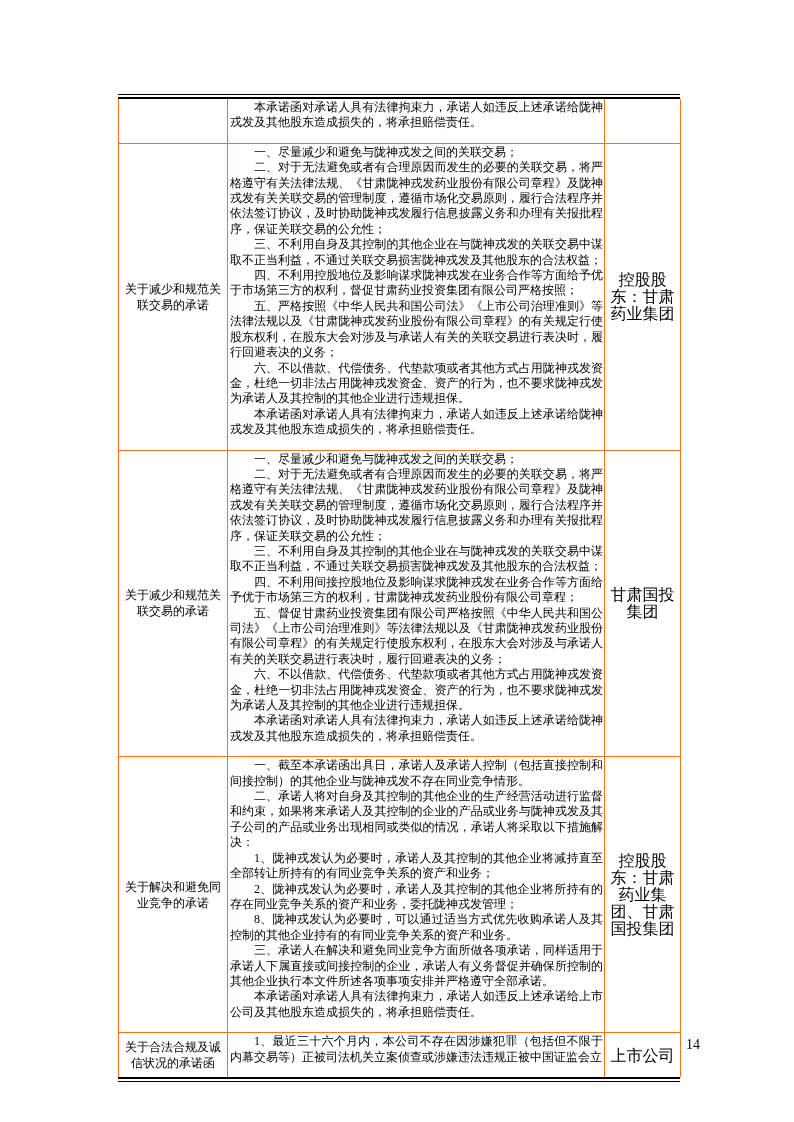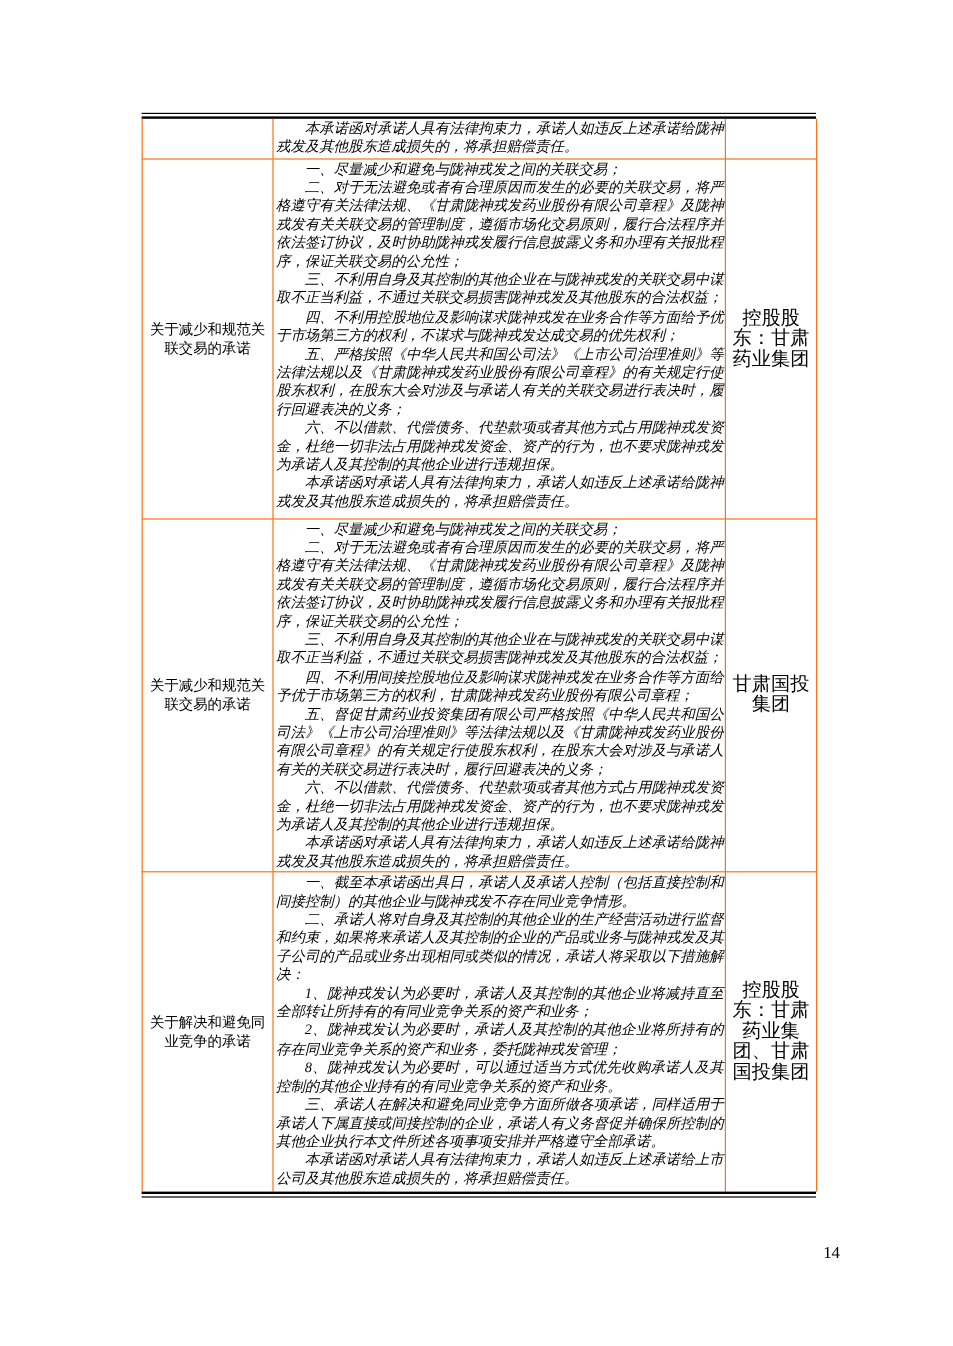--- a/index.html
+++ b/index.html
@@ -31,21 +31,21 @@
   tr.h1 { height: 33px; }
   tr.h2 { height: 300px; }
   tr.h3 { height: 291px; }
   tr.h4 { height: 266px; }
   tr.h5 { height: 30px; }
 
   td.cat   { text-align: center; font-size: 12px; line-height: 16px; padding: 0 2px; }
   td.body  { vertical-align: top; }
   td.party { text-align: center; font-size: 16px; line-height: 17px; padding: 0 3px; }
 
-  .cellpad { padding: 1px 1px 0 2px; font-size: 12px; line-height: 15.4px; overflow: hidden; font-style: italic; }
+  .cellpad { padding: 1px 1px 12px 2px; font-size: 12px; line-height: 15.4px; overflow: hidden; }
   .cellpad p.para { margin: 0; text-indent: 2em; text-align: justify; word-break: break-all; }
 
   .pageno { position: absolute; left: 686px; top: 1038px; font-size: 14px; line-height: 14px; }
 </style>
 </head>
 <body>
 
 <div class="page">
 
   <div class="tablewrap">
@@ -74,21 +74,21 @@
 
         <tr class="h2">
           <td class="cat">
             <div>关于减少和规范关联交易的承诺</div>
           </td>
           <td class="body">
             <div class="cellpad">
                 <p class="para">一、尽量减少和避免与陇神戎发之间的关联交易；</p>
                 <p class="para">二、对于无法避免或者有合理原因而发生的必要的关联交易，将严格遵守有关法律法规、《甘肃陇神戎发药业股份有限公司章程》及陇神戎发有关关联交易的管理制度，遵循市场化交易原则，履行合法程序并依法签订协议，及时协助陇神戎发履行信息披露义务和办理有关报批程序，保证关联交易的公允性；</p>
                 <p class="para">三、不利用自身及其控制的其他企业在与陇神戎发的关联交易中谋取不正当利益，不通过关联交易损害陇神戎发及其他股东的合法权益；</p>
-                <p class="para">四、不利用控股地位及影响谋求陇神戎发在业务合作等方面给予优于市场第三方的权利，不谋求与陇神戎发达成交易的优先权利；</p>
+                <p class="para">四、不利用控股地位及影响谋求陇神戎发在业务合作等方面给予优于市场第三方的权利，督促甘肃药业投资集团有限公司严格按照；</p>
                 <p class="para">五、严格按照《中华人民共和国公司法》《上市公司治理准则》等法律法规以及《甘肃陇神戎发药业股份有限公司章程》的有关规定行使股东权利，在股东大会对涉及与承诺人有关的关联交易进行表决时，履行回避表决的义务；</p>
                 <p class="para">六、不以借款、代偿债务、代垫款项或者其他方式占用陇神戎发资金，杜绝一切非法占用陇神戎发资金、资产的行为，也不要求陇神戎发为承诺人及其控制的其他企业进行违规担保。</p>
                 <p class="para">本承诺函对承诺人具有法律拘束力，承诺人如违反上述承诺给陇神戎发及其他股东造成损失的，将承担赔偿责任。</p>
               </div>
           </td>
           <td class="party">
             <div>控股股东：甘肃药业集团</div>
           </td>
         </tr>
 
@@ -125,20 +125,33 @@
                 <p class="para">8、陇神戎发认为必要时，可以通过适当方式优先收购承诺人及其控制的其他企业持有的有同业竞争关系的资产和业务。</p>
                 <p class="para">三、承诺人在解决和避免同业竞争方面所做各项承诺，同样适用于承诺人下属直接或间接控制的企业，承诺人有义务督促并确保所控制的其他企业执行本文件所述各项事项安排并严格遵守全部承诺。</p>
                 <p class="para">本承诺函对承诺人具有法律拘束力，承诺人如违反上述承诺给上市公司及其他股东造成损失的，将承担赔偿责任。</p>
               </div>
           </td>
           <td class="party">
             <div>控股股东：甘肃药业集团、甘肃国投集团</div>
           </td>
         </tr>
 
+        <tr class="h5">
+          <td class="cat">
+            <div>关于合法合规及诚信状况的承诺函</div>
+          </td>
+          <td class="body">
+            <div class="cellpad">
+                <p class="para">1、最近三十六个月内，本公司不存在因涉嫌犯罪（包括但不限于内幕交易等）正被司法机关立案侦查或涉嫌违法违规正被中国证监会立</p>
+              </div>
+          </td>
+          <td class="party">
+            <div>上市公司</div>
+          </td>
+        </tr>
       </tbody>
     </table>
 
     <div class="dbl-bottom"></div>
   </div>
 
   <div class="pageno">14</div>
 
 </div>
 

